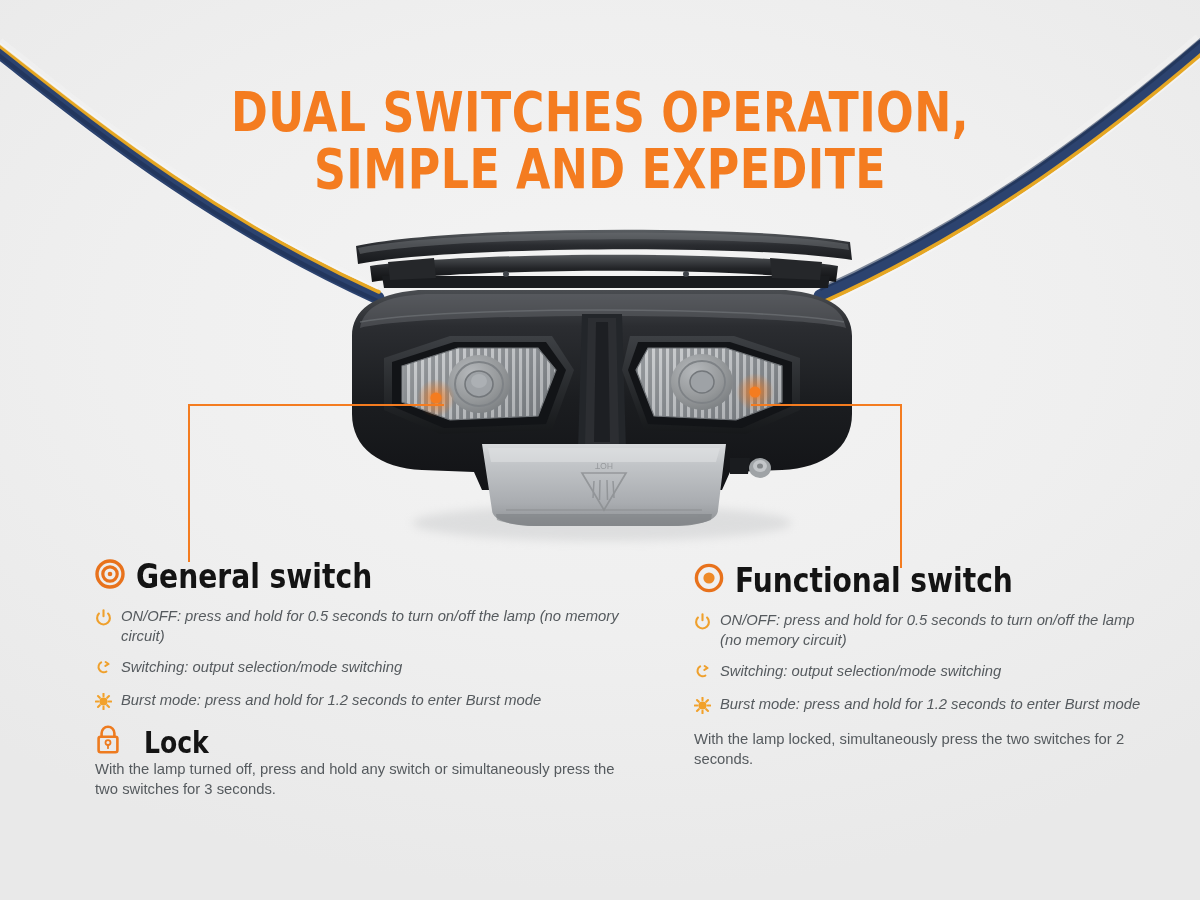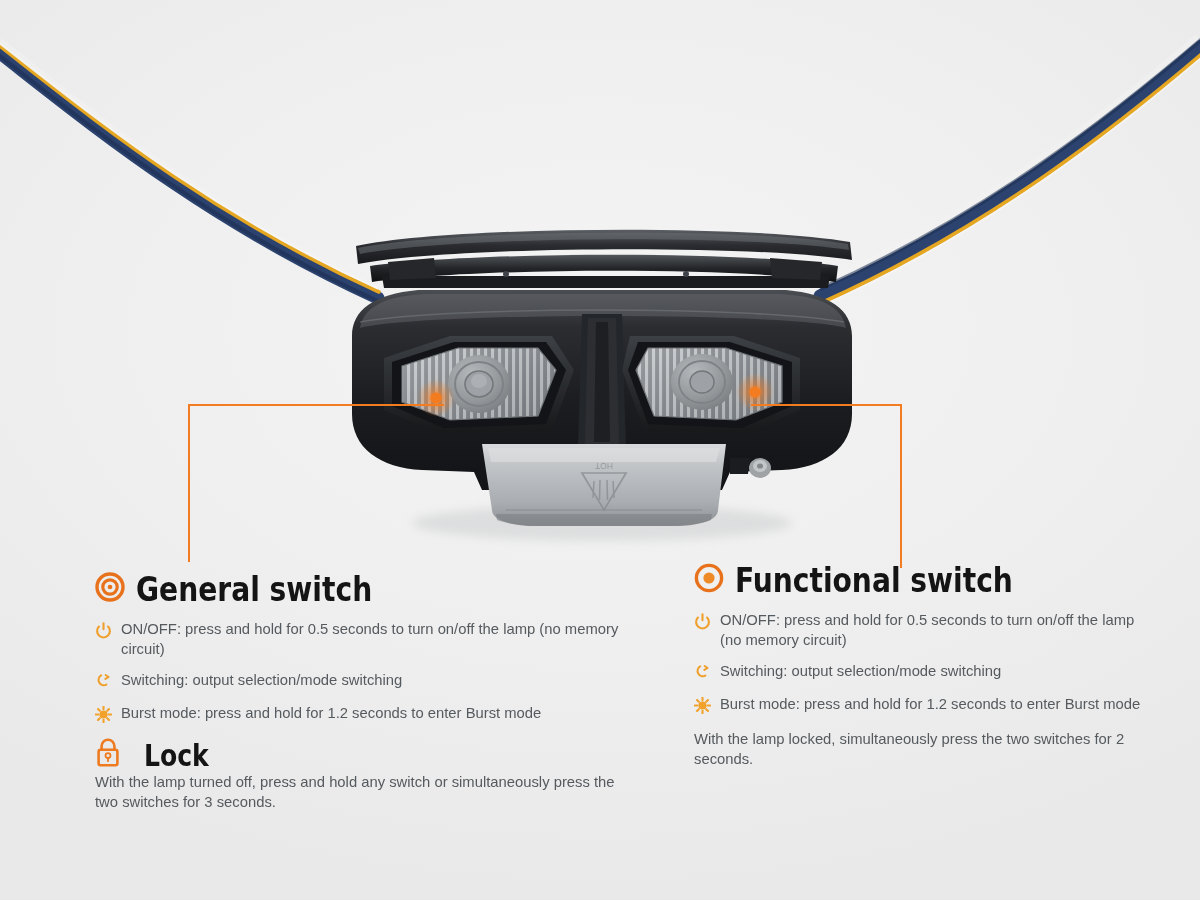--- a/index.html
+++ b/index.html
@@ -35,41 +35,42 @@
   
   #lamp{ position:absolute; left:330px; top:218px; width:545px; height:330px; z-index:20; }
   #lamp svg{ display:block; overflow:visible; }
 
   
   .conn{ position:absolute; z-index:30; }
   .conn svg{ display:block; overflow:visible; }
 
   
   .col{ position:absolute; z-index:35; }
-  #col-left{ left:95px; top:572px; width:540px; }
+  #col-left{ left:95px; top:559px; width:540px; }
   #col-right{ left:694px; top:563px; width:460px; }
 
   .sec-head{ display:flex; align-items:center; gap:11px; }
   .sec-head .ico{ flex:0 0 auto; display:block; }
   .sec-title{
     font-family:"DejaVu Sans Condensed","Liberation Sans Narrow","Liberation Sans",sans-serif;
     font-weight:bold;
     font-size:34px;
     color:#141414;
     transform:scaleX(.92);
     transform-origin:left center;
     white-space:nowrap;
     line-height:1;
   }
   .bullets{ margin-top:13px; }
   .bul{ display:flex; align-items:flex-start; gap:9px; margin-bottom:11px; }
   .bul .bico{ flex:0 0 auto; margin-top:3px; }
   .bul .btxt{
     font-size:14.8px; color:#555a5e; line-height:1.36;
     font-family:"Liberation Sans",sans-serif;
+    font-style:italic;
   }
   .lock-block{ margin-top:9px; }
   .lock-head{ display:flex; align-items:center; gap:23px; }
   .lock-title{
     font-family:"DejaVu Sans Condensed","Liberation Sans Narrow","Liberation Sans",sans-serif;
     font-weight:bold; font-size:31px; color:#141414;
     transform:scaleX(.9); transform-origin:left center; line-height:1;
   }
   .lock-desc{ font-size:14.8px; color:#555a5e; line-height:1.36; }
   #col-right .lock-block{ margin-top:5px; }
@@ -247,20 +248,24 @@
       <path d="M262,7 L7,7 L7,164" stroke="#F47C20" stroke-width="2" fill="none"></path>
     </svg>
   </div>
 
   <div class="conn" style="left:748px; top:398px; width:165px; height:175px;">
     <svg width="165" height="175" viewBox="0 0 165 175">
       <path d="M3,7 L153,7 L153,170" stroke="#F47C20" stroke-width="2" fill="none"></path>
     </svg>
   </div>
 
+  <div class="title-wrap">
+    <div class="title-line l1">DUAL SWITCHES OPERATION,</div>
+    <div class="title-line l2">SIMPLE AND EXPEDITE</div>
+  </div>
 
   <div class="col" id="col-left">
 
     <div class="sec-head">
       <span class="ico">
         <svg width="30" height="30" viewBox="0 0 30 30">
           <circle cx="15" cy="15" r="13" fill="none" stroke="#E8721C" stroke-width="3.4"></circle>
           <circle cx="15" cy="15" r="7.2" fill="none" stroke="#E8721C" stroke-width="3.2"></circle>
           <circle cx="15" cy="15" r="2.3" fill="#E8721C"></circle>
         </svg>

